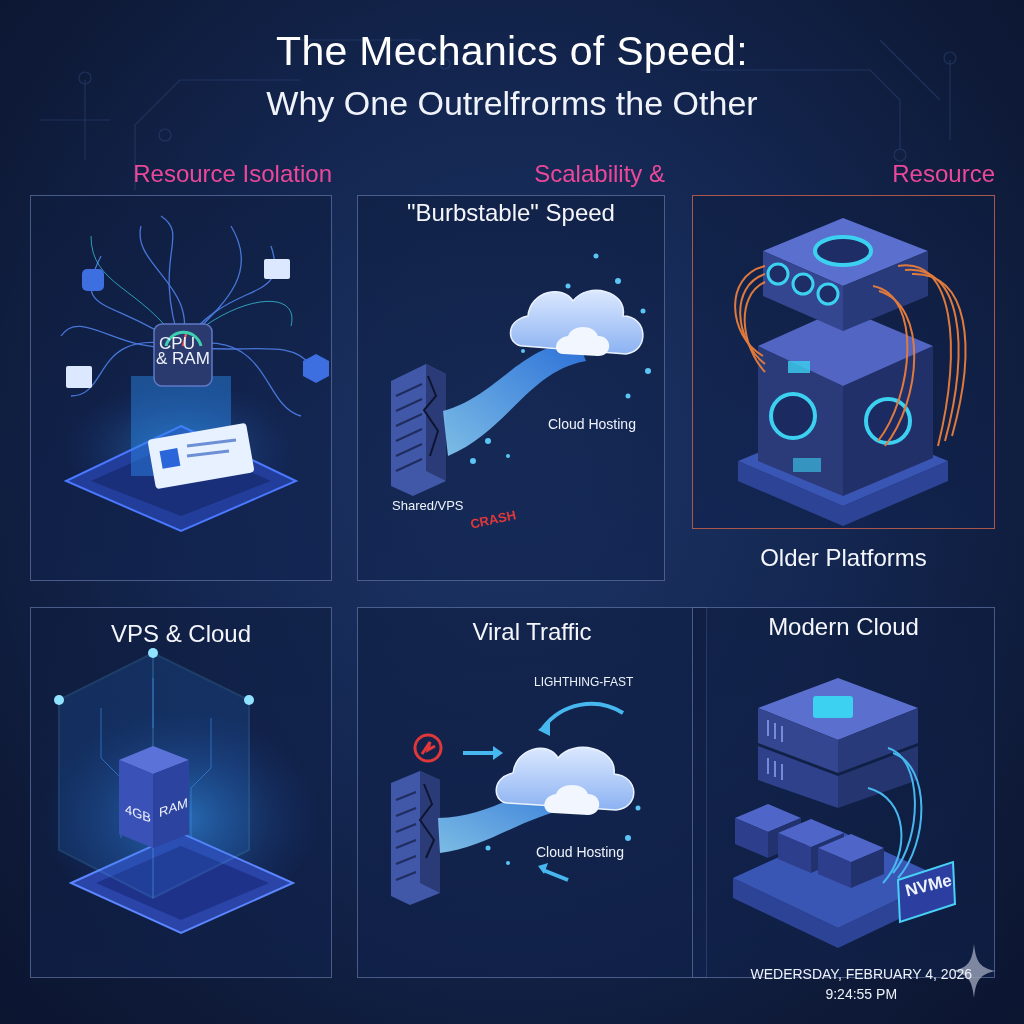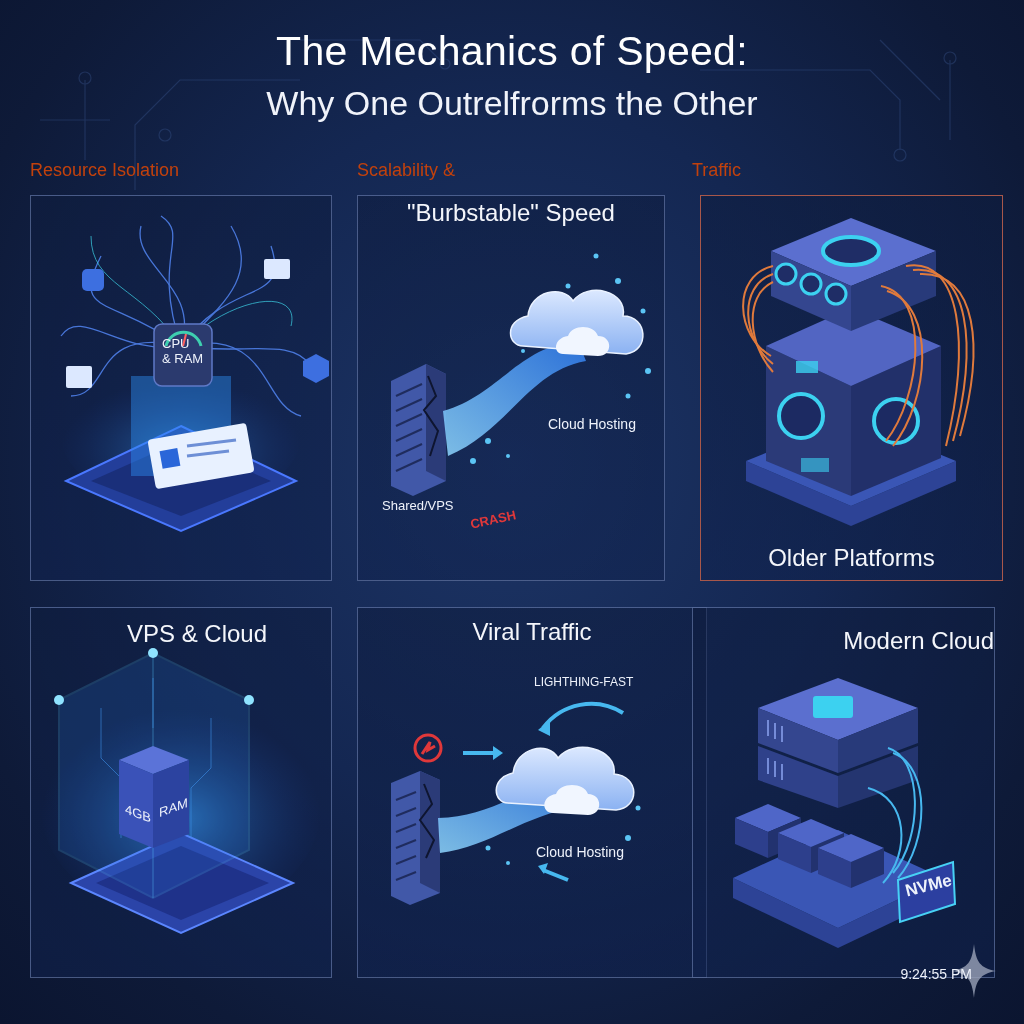--- a/index.html
+++ b/index.html
@@ -13,21 +13,21 @@
   .circuit-bg { position: absolute; inset: 0; pointer-events: none; opacity: 0.35; }
   .title { position: absolute; top: 28px; left: 0; width: 1024px; text-align: center;
     font-size: 41px; font-weight: normal; letter-spacing: 0.3px; }
   .subtitle { position: absolute; top: 84px; left: 0; width: 1024px; text-align: center;
     font-size: 34px; color: #f0f3fa; }
 
   .panel { position: absolute; border: 1.5px solid rgba(120,140,190,0.55);
     background: linear-gradient(180deg, rgba(14,28,62,0.55), rgba(16,34,78,0.55)); }
   .panel.hw { border-color: #a8574a; }
   .label { position: absolute; width: 100%; text-align: center; font-size: 24px; color: #f4f6fb; }
-  .caption-top { position: absolute; text-align: left; font-size: 18px; color: #c2410c; }
+  .caption-top { position: absolute; text-align: right; font-size: 24px; color: #ec4899; }
 
   .art { position: absolute; }
   .small-text { position: absolute; font-size: 14px; color: #eef2fb; white-space: nowrap; }
   .crash { position: absolute; font-size: 13px; font-weight: bold; color: #e0383a; transform: rotate(-12deg); }
   .timestamp { position: absolute; right: 52px; top: 964px; text-align: center; font-size: 14px; color: #eef2fa; line-height: 20px; }
   .sparkle { position: absolute; left: 952px; top: 944px; width: 44px; height: 54px; }
 </style>
 </head>
 <body>
 
@@ -89,21 +89,21 @@
 
     <rect x="123" y="128" width="58" height="62" rx="8" fill="#2b3a6e" stroke="#5f79c8" stroke-width="1.5"></rect>
     <path d="M135 150 A 18 18 0 0 1 170 150" fill="none" stroke="#3ecfb0" stroke-width="3"></path>
     <line x1="152" y1="150" x2="155" y2="138" stroke="#ff6060" stroke-width="2"></line>
 
     <rect x="51" y="73" width="22" height="22" rx="5" fill="#3d6fe0"></rect>
     <rect x="233" y="63" width="26" height="20" rx="2" fill="#dce8ff"></rect>
     <rect x="35" y="170" width="26" height="22" rx="2" fill="#dce8ff"></rect>
     <polygon points="272,165 285,158 298,165 298,180 285,187 272,180" fill="#3d6fe0"></polygon>
   </svg>
-  <div class="small-text" style="left:131px; top:140px; font-size:13px; width:42px; line-height:15px;">
+  <div class="small-text" style="left:125px; top:140px; font-size:17px; text-align:center; width:42px; line-height:15px;">
     <div>CPU</div>
     <div>&amp; RAM</div>
   </div>
 </div>
 
 <div class="caption-top" style="left:357px; top:160px; width:308px;">Scalability &amp;</div>
 <div class="panel" style="left:357px; top:195px; width:308px; height:386px;">
   <div class="label" style="top:3px;">"Burbstable" Speed</div>
   <svg class="art" style="left:0; top:0;" width="308" height="386" viewBox="0 0 308 386">
     <defs>
@@ -143,26 +143,26 @@
         <circle cx="175" cy="120" r="2.5"></circle>
       <circle cx="238" cy="60" r="2.5"></circle>
         <circle cx="165" cy="155" r="2"></circle>
         <circle cx="115" cy="265" r="3"></circle>
     </g>
 
     <path d="M165 150 C 150 150, 145 125, 170 120 C 172 95, 205 88, 215 105 C 230 85, 270 95, 265 120 C 290 120, 292 155, 268 158 Z" fill="url(#cloudg)" stroke="#eaf2ff" stroke-width="1.5"></path>
     <path d="M205 158 C 195 158, 195 142, 210 140 C 214 128, 236 128, 240 140 C 255 140, 255 160, 240 160 Z" fill="#f1f6ff"></path>
   </svg>
   <div class="small-text" style="left:190px; top:220px;">Cloud Hosting</div>
-  <div class="small-text" style="left:24px; top:302px; font-size:13px;">Shared/VPS</div>
+  <div class="small-text" style="left:34px; top:302px; font-size:13px;">Shared/VPS</div>
   <div class="crash" style="left:112px; top:316px;">CRASH</div>
 </div>
 
-<div class="caption-top" style="left:692px; top:160px; width:303px;">Traffic</div>
-<div class="panel hw" style="left:692px; top:195px; width:303px; height:386px;margin-left:8px;">
+<div class="caption-top" style="left:692px; top:160px; width:303px;">Resource</div>
+<div class="panel hw" style="left:692px; top:195px; width:303px; height:334px;">
   <svg class="art" style="left:0; top:0;" width="303" height="386" viewBox="0 0 303 386">
 
     <polygon points="45,265 150,310 255,265 255,285 150,330 45,285" fill="#2d4396"></polygon>
     <polygon points="45,265 150,222 255,265 150,310" fill="#3a56b5"></polygon>
 
     <polygon points="65,150 150,190 150,300 65,265" fill="#2b3a78"></polygon>
     <polygon points="150,190 240,150 240,262 150,300" fill="#22306a"></polygon>
     <polygon points="65,150 150,112 240,150 150,190" fill="#5265c2"></polygon>
     <circle cx="100" cy="220" r="22" fill="#1c2a62" stroke="#3cd1f0" stroke-width="4"></circle>
     <circle cx="195" cy="225" r="22" fill="#1c2a62" stroke="#3cd1f0" stroke-width="4"></circle>
@@ -184,21 +184,21 @@
       <path d="M205 70 C 260 60, 270 150, 245 250"></path>
       <path d="M212 74 C 268 68, 278 150, 252 245"></path>
       <path d="M219 78 C 276 76, 284 150, 259 240"></path>
       <path d="M180 90 C 230 100, 220 200, 185 245"></path>
       <path d="M186 95 C 236 110, 228 205, 192 250"></path>
     </g>
   </svg>
   <div class="label" style="top:348px;">Older Platforms</div>
 </div>
 
-<div class="panel" style="left:30px; top:607px; width:302px; height:371px;padding-left:16px;">
+<div class="panel" style="left:30px; top:607px; width:302px; height:371px;">
   <div class="label" style="top:12px;">VPS &amp; Cloud</div>
   <svg class="art" style="left:0; top:0;" width="302" height="371" viewBox="0 0 302 371">
     <defs>
       <radialGradient id="g4" cx="50%" cy="55%" r="50%">
         <stop offset="0" stop-color="#3aa7ff" stop-opacity="0.55"></stop>
         <stop offset="1" stop-color="#1b3f9a" stop-opacity="0"></stop>
       </radialGradient>
     </defs>
     <ellipse cx="150" cy="200" rx="140" ry="110" fill="url(#g4)"></ellipse>
     <polygon points="40,275 150,225 262,275 150,325" fill="#2b44a8" stroke="#5b86ff" stroke-width="2"></polygon>
@@ -271,21 +271,21 @@
     </g>
 
     <path d="M150 195 C 135 195, 132 170, 155 165 C 158 140, 190 132, 200 150 C 215 130, 260 140, 256 166 C 282 168, 282 200, 258 202 Z" fill="url(#cloudg2)" stroke="#eaf2ff" stroke-width="1.5"></path>
     <path d="M195 205 C 183 205, 183 188, 198 186 C 202 174, 226 174, 230 186 C 245 186, 245 207, 230 207 Z" fill="#f1f6ff"></path>
   </svg>
   <div class="small-text" style="left:176px; top:67px; font-size:12px;">LIGHTHING-FAST</div>
   <div class="small-text" style="left:178px; top:236px;">Cloud Hosting</div>
 </div>
 
 <div class="panel" style="left:692px; top:607px; width:303px; height:371px;">
-  <div class="label" style="top:19px;text-align:right;">Modern Cloud</div>
+  <div class="label" style="top:5px;">Modern Cloud</div>
   <svg class="art" style="left:0; top:0;" width="303" height="371" viewBox="0 0 303 371">
 
     <polygon points="40,270 145,320 250,270 250,290 145,340 40,290" fill="#2d4396"></polygon>
     <polygon points="40,270 145,222 250,270 145,320" fill="#3a56b5"></polygon>
 
     <polygon points="65,100 145,70 225,100 145,132" fill="#5b6fcf"></polygon>
     <rect x="120" y="88" width="40" height="22" rx="3" fill="#3cd1f0" transform="rotate(0)"></rect>
     <polygon points="65,100 145,132 145,165 65,135" fill="#34468f"></polygon>
     <polygon points="145,132 225,100 225,135 145,165" fill="#283a7a"></polygon>
     <polygon points="65,138 145,168 145,200 65,172" fill="#2f418a"></polygon>
@@ -319,14 +319,15 @@
 
     <polygon points="205,272 260,254 262,296 207,314" fill="#2c3fa0" stroke="#47d1f5" stroke-width="2"></polygon>
   </svg>
   <div class="small-text" style="left:212px; top:268px; font-size:17px; font-weight:bold; transform:rotate(-14deg);">NVMe</div>
 </div>
 
 <svg class="sparkle" viewBox="0 0 44 54">
   <path d="M22 0 C 24 18, 28 24, 44 27 C 28 30, 24 36, 22 54 C 20 36, 16 30, 0 27 C 16 24, 20 18, 22 0 Z" fill="#9aa3b8" opacity="0.8"></path>
 </svg>
 <div class="timestamp">
+  <div>WEDERSDAY, FEBRUARY 4, 2026</div>
   <div>9:24:55 PM</div>
 </div>
 
 </body></html>

